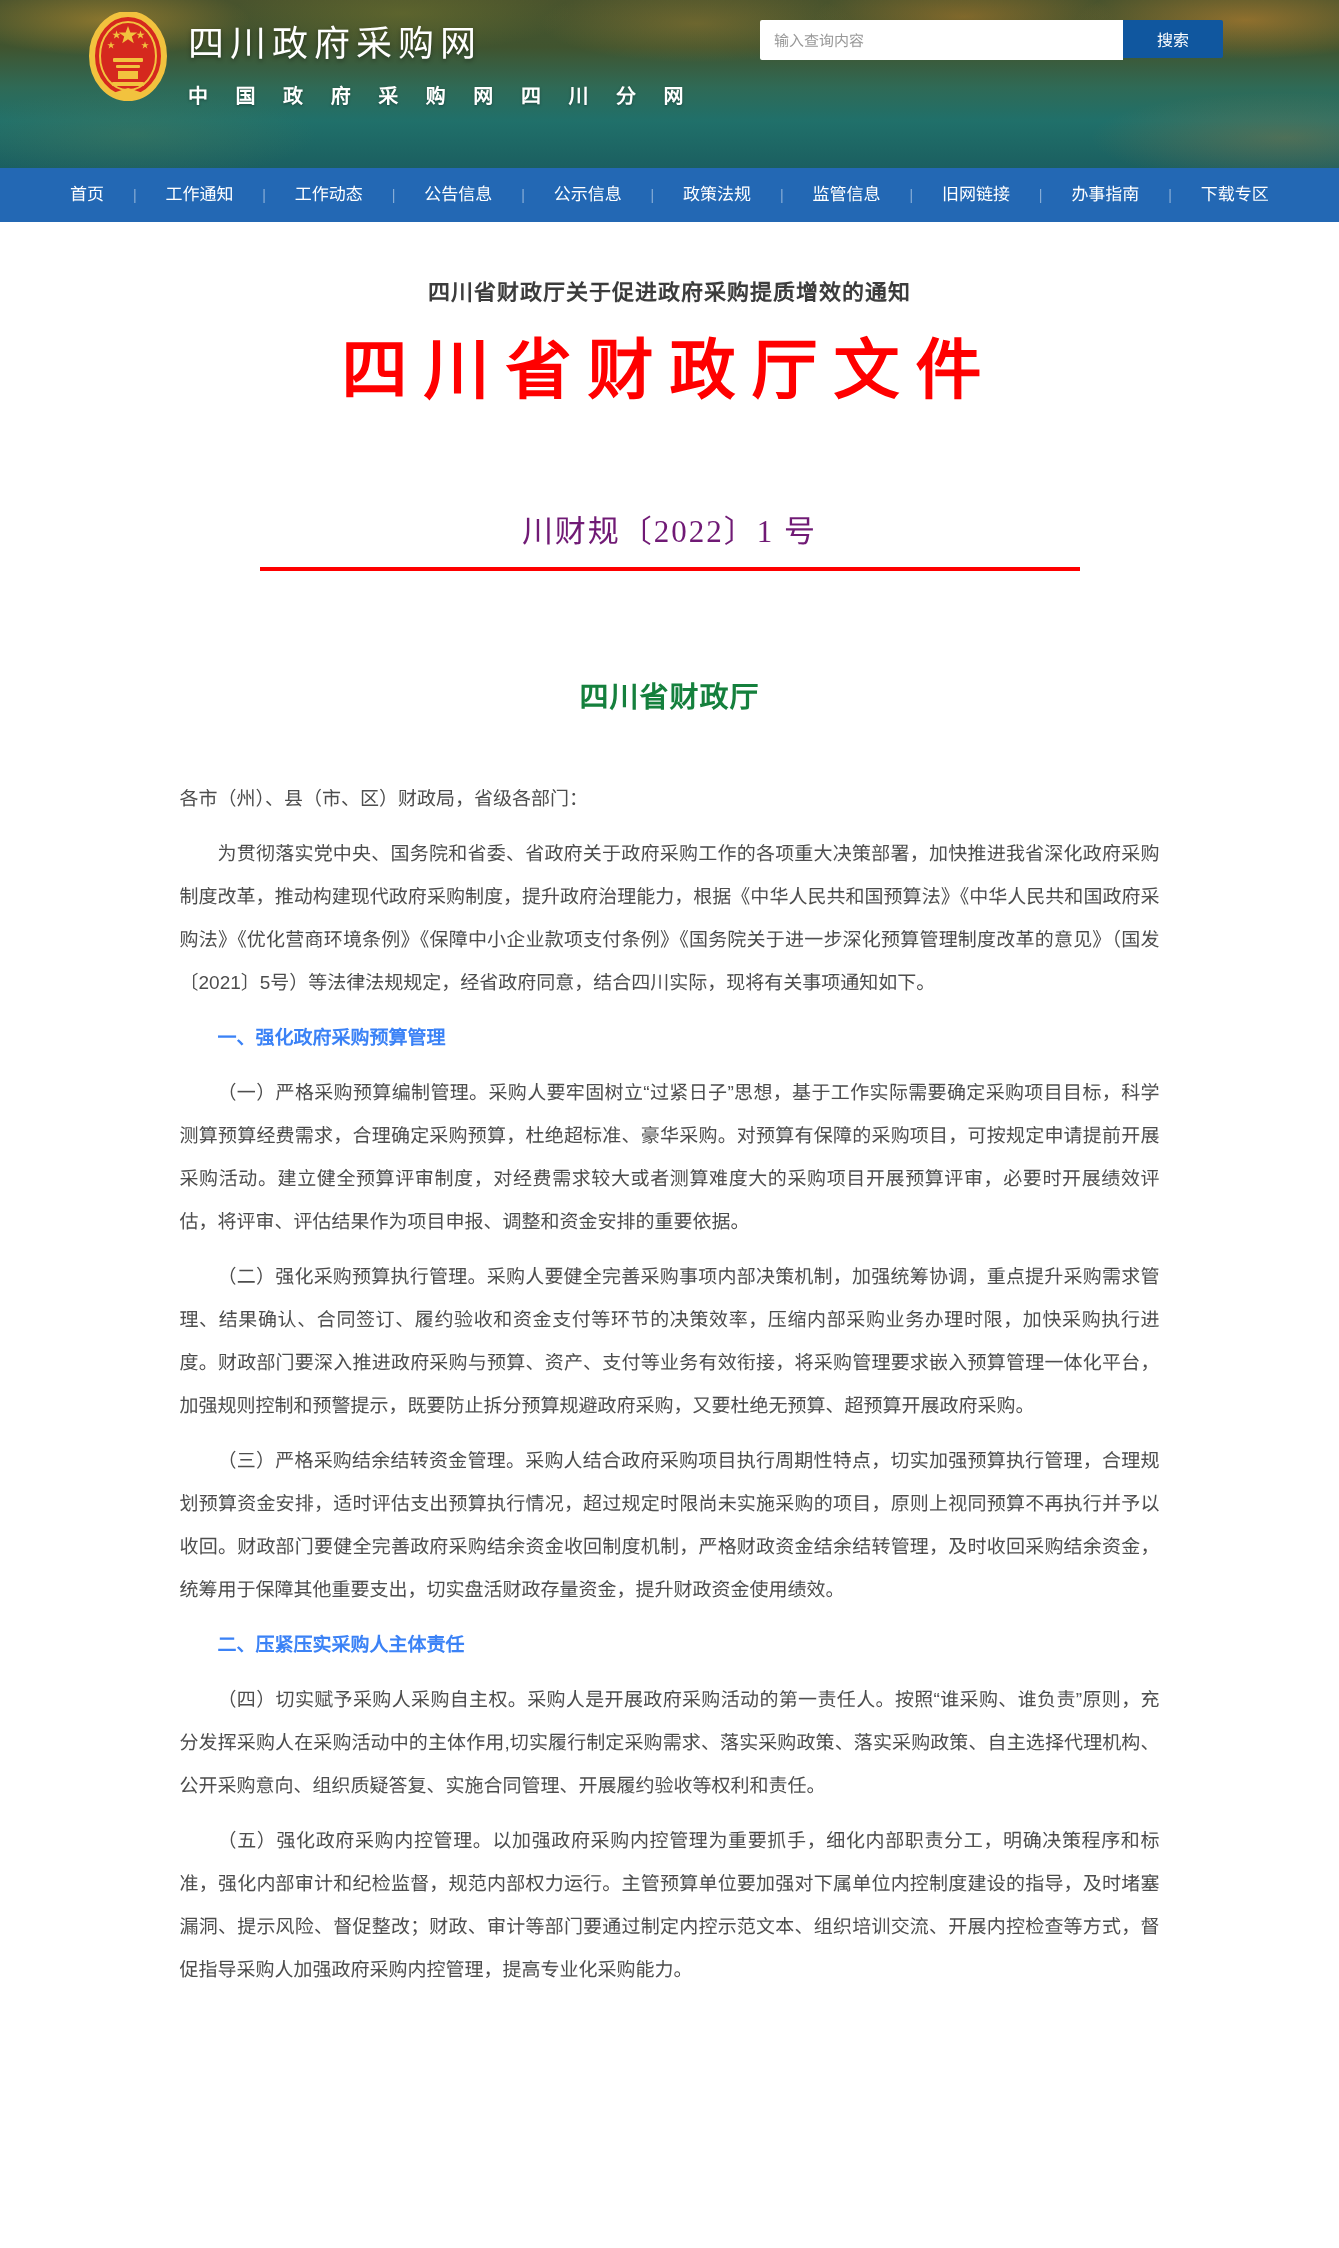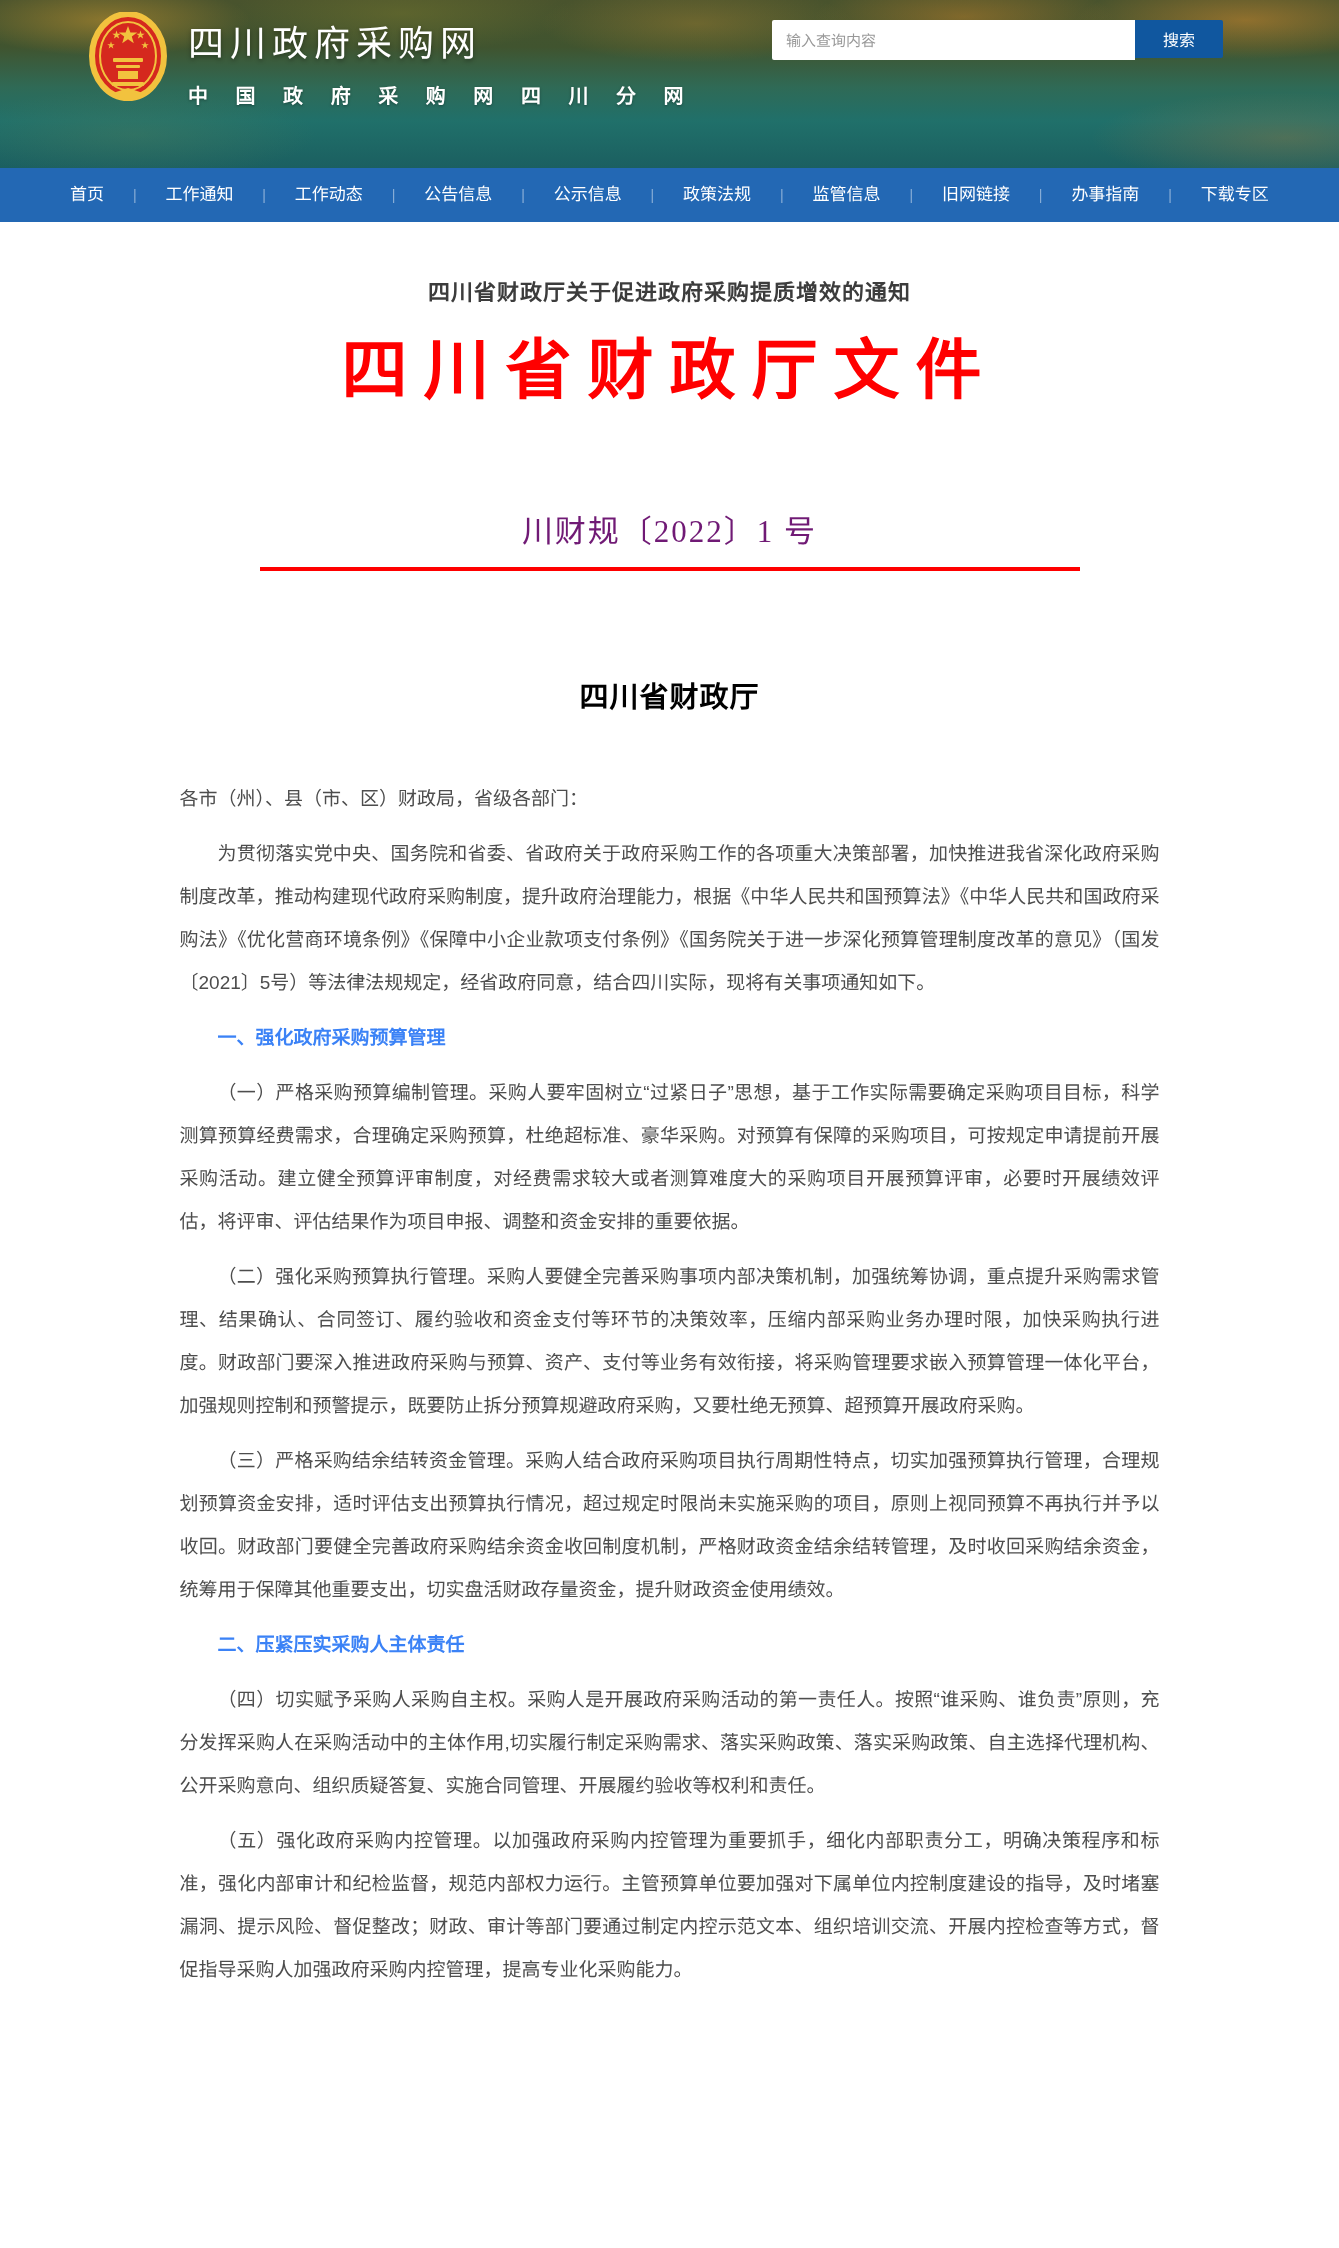--- a/index.html
+++ b/index.html
@@ -45,21 +45,21 @@
   }
   .search-box { position: absolute; top: 20px; right: 116px; display: flex; }
   .search-input {
     width: 363px; height: 40px; border: none; outline: none;
     background: #ffffff; font-size: 15px; padding: 0 14px;
     color: #333; border-radius: 2px 0 0 2px;
     font-family: "Liberation Sans", sans-serif;
   }
   .search-input::placeholder { color: #999; }
   .search-btn {
-    width: 88px; height: 38px; border: none; cursor: pointer;
+    width: 100px; height: 38px; border: none; cursor: pointer;
     background: #10579f; color: #ffffff; font-size: 16px;
     border-radius: 0 2px 2px 0;
     font-family: "Liberation Sans", sans-serif;
   }
 
   
   .nav {
     height: 54px; background: #2368b4;
     display: flex; align-items: center;
     justify-content: space-between;
@@ -102,21 +102,21 @@
     color: #701a75;
   }
   .red-rule {
     width: 820px; height: 4px; background: #ff0000;
     margin: 16px auto 0 auto;
   }
   .doc-title {
     margin-top: 100px;
     text-align: center;
     font-size: 29px; font-weight: bold;
-    color: #000000; line-height: 52px;
+    color: #15803d; line-height: 52px;
     letter-spacing: 1px;
   }
   .doc-body {
     margin-top: 54px;
     padding: 0 60px 30px 60px;
     font-size: 19px;
     line-height: 43px;
     text-align: justify;
     color: #4d4d4d;
   }

